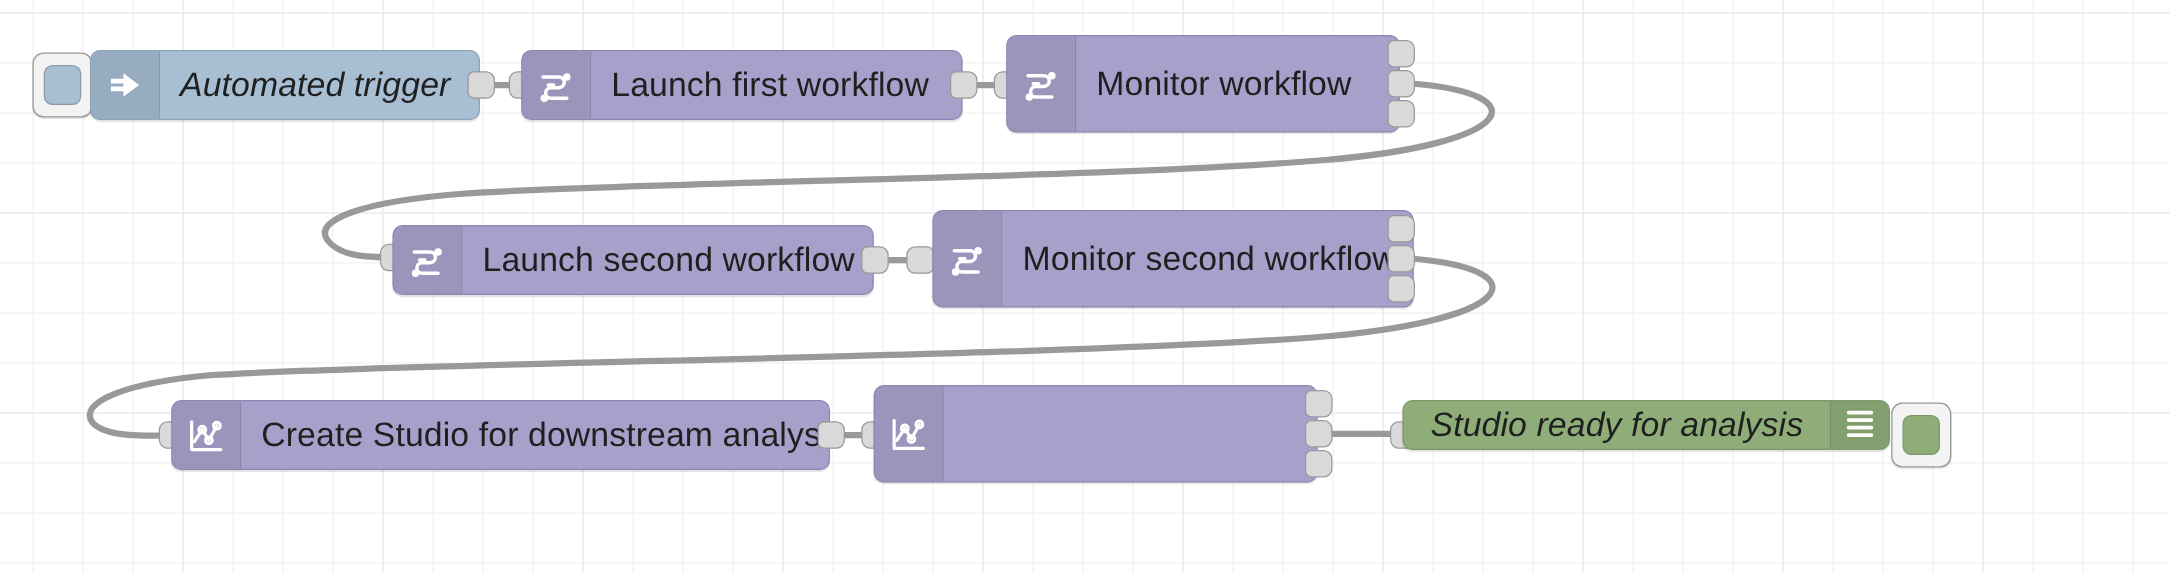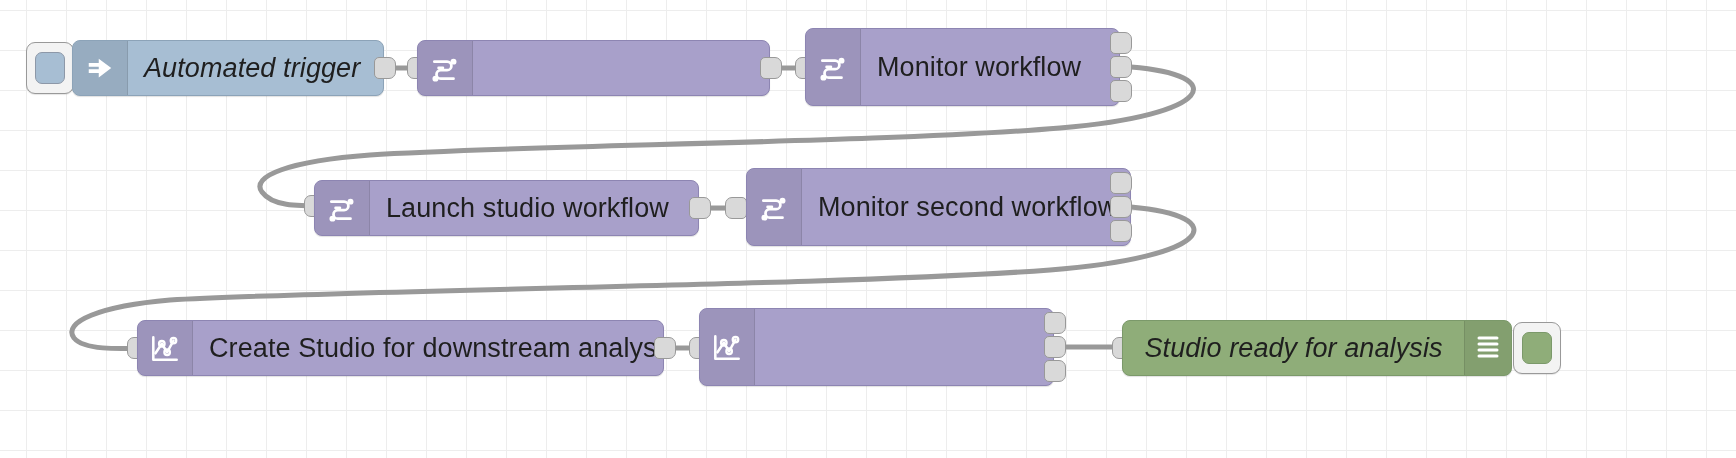--- a/index.html
+++ b/index.html
@@ -127,20 +127,21 @@
     <div class="ico">
       <svg width="34" height="34" viewBox="0 0 32 32">
         <g fill="none" stroke="#ffffff" stroke-width="2.6" stroke-linecap="round" stroke-linejoin="round">
           <path d="M6 10 h12 a4 4 0 0 1 0 8 h-6 a4 4 0 0 0 0 8 h12"></path>
           <path d="M10 16 h4"></path>
         </g>
         <circle cx="24" cy="10" r="2.8" fill="#ffffff"></circle>
         <circle cx="7" cy="26" r="2.8" fill="#ffffff"></circle>
       </svg>
     </div>
+    <div class="lbl">Launch first workflow</div>
   </div>
   <div class="port out" style="left:760px;top:57px;"></div>
 
   <div class="port in" style="left:795px;top:57px;"></div>
   <div class="node purple" style="left:805px;top:28px;width:315px;height:78px;text-align:center;">
     <div class="ico">
       <svg width="34" height="34" viewBox="0 0 32 32">
         <g fill="none" stroke="#ffffff" stroke-width="2.6" stroke-linecap="round" stroke-linejoin="round">
           <path d="M6 10 h12 a4 4 0 0 1 0 8 h-6 a4 4 0 0 0 0 8 h12"></path>
           <path d="M10 16 h4"></path>
@@ -160,21 +161,21 @@
     <div class="ico">
       <svg width="34" height="34" viewBox="0 0 32 32">
         <g fill="none" stroke="#ffffff" stroke-width="2.6" stroke-linecap="round" stroke-linejoin="round">
           <path d="M6 10 h12 a4 4 0 0 1 0 8 h-6 a4 4 0 0 0 0 8 h12"></path>
           <path d="M10 16 h4"></path>
         </g>
         <circle cx="24" cy="10" r="2.8" fill="#ffffff"></circle>
         <circle cx="7" cy="26" r="2.8" fill="#ffffff"></circle>
       </svg>
     </div>
-    <div class="lbl">Launch studio workflow</div>
+    <div class="lbl">Launch second workflow</div>
   </div>
   <div class="port out" style="left:689px;top:197px;"></div>
 
   <div class="port in" style="left:725px;top:197px;"></div>
   <div class="node purple" style="left:746px;top:168px;width:385px;height:78px;">
     <div class="ico">
       <svg width="34" height="34" viewBox="0 0 32 32">
         <g fill="none" stroke="#ffffff" stroke-width="2.6" stroke-linecap="round" stroke-linejoin="round">
           <path d="M6 10 h12 a4 4 0 0 1 0 8 h-6 a4 4 0 0 0 0 8 h12"></path>
           <path d="M10 16 h4"></path>
@@ -218,21 +219,21 @@
         <circle cx="18" cy="20" r="2.6" fill="none" stroke="#ffffff" stroke-width="2.2"></circle>
         <circle cx="24" cy="9" r="2.6" fill="none" stroke="#ffffff" stroke-width="2.2"></circle>
       </svg>
     </div>
   </div>
   <div class="port out" style="left:1044px;top:312px;"></div>
   <div class="port out" style="left:1044px;top:336px;"></div>
   <div class="port out" style="left:1044px;top:360px;"></div>
 
   <div class="port in" style="left:1112px;top:337px;"></div>
-  <div class="node green" style="left:1122px;top:320px;width:390px;height:56px;">
+  <div class="node green" style="left:1122px;top:320px;width:390px;height:40px;">
     <div class="lbl" style="justify-content:center;">Studio ready for analysis</div>
     <div class="ico" style="border-right:none;border-left:1px solid rgba(0,0,0,.10);
                             border-radius:0 7px 7px 0;width:46px;flex:0 0 46px;">
       <svg width="26" height="28" viewBox="0 0 26 28">
         <g stroke="#ffffff" stroke-width="3" stroke-linecap="round">
           <line x1="4" y1="4" x2="22" y2="4"></line>
           <line x1="4" y1="10" x2="22" y2="10"></line>
           <line x1="4" y1="16" x2="22" y2="16"></line>
           <line x1="4" y1="22" x2="22" y2="22"></line>
         </g>

